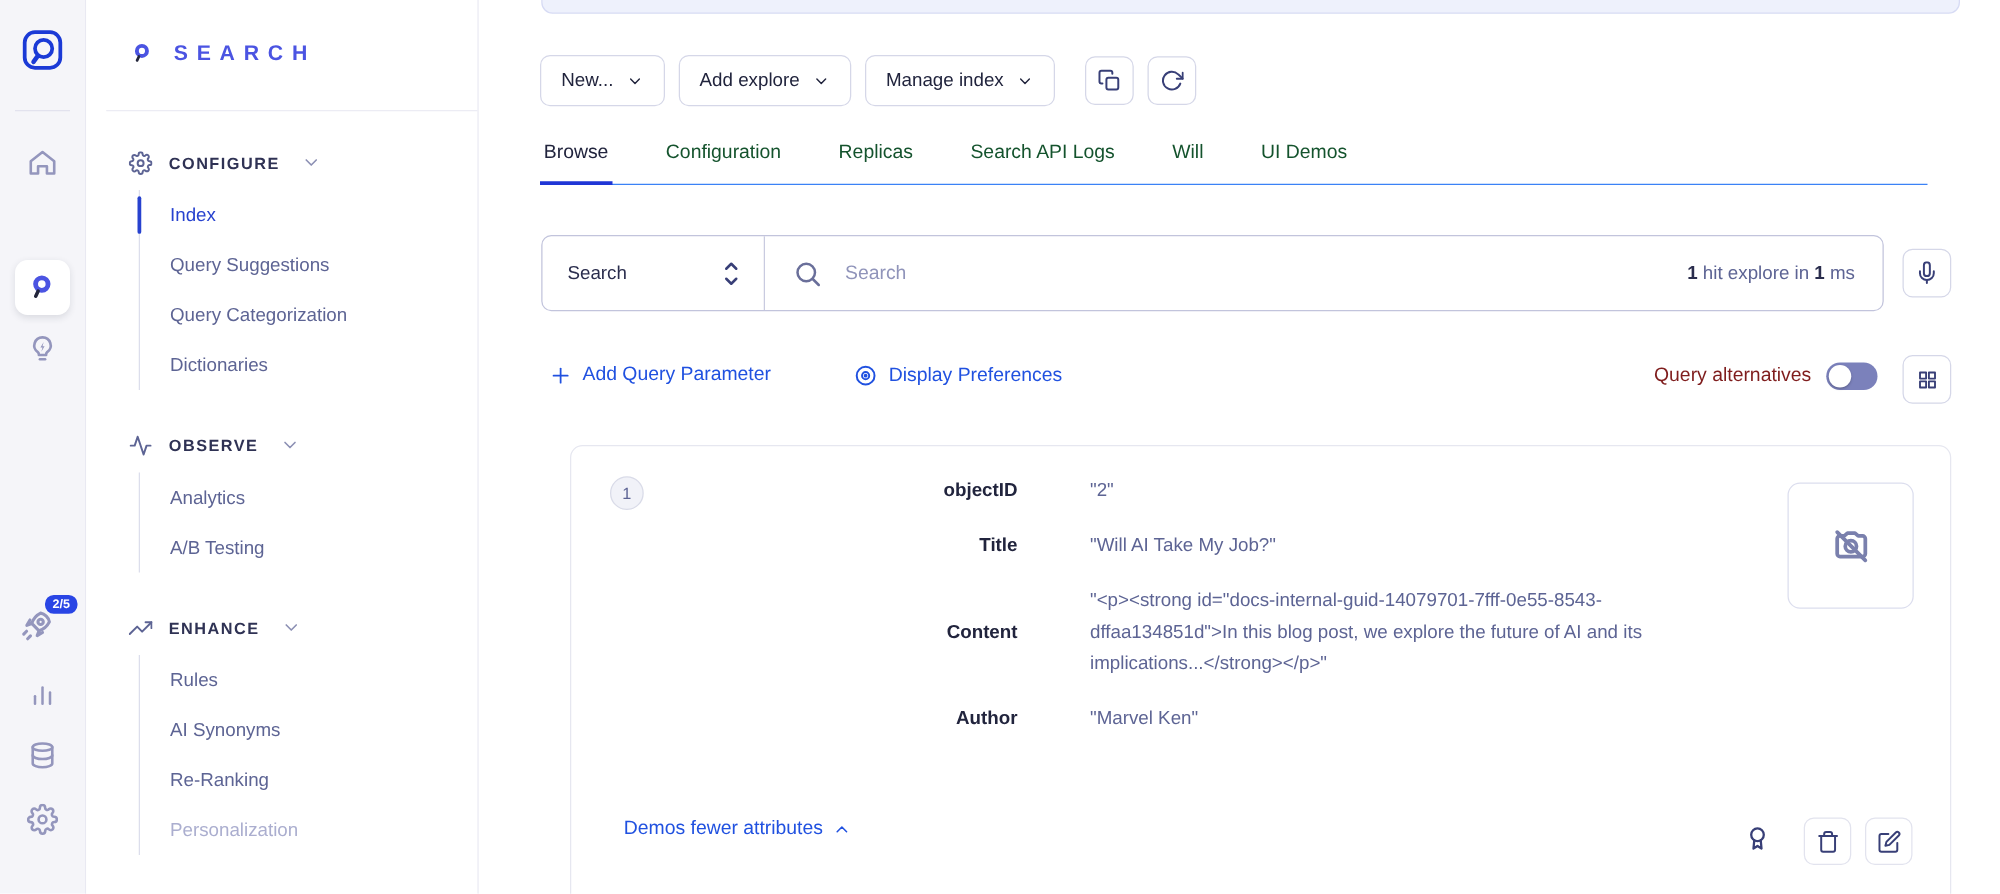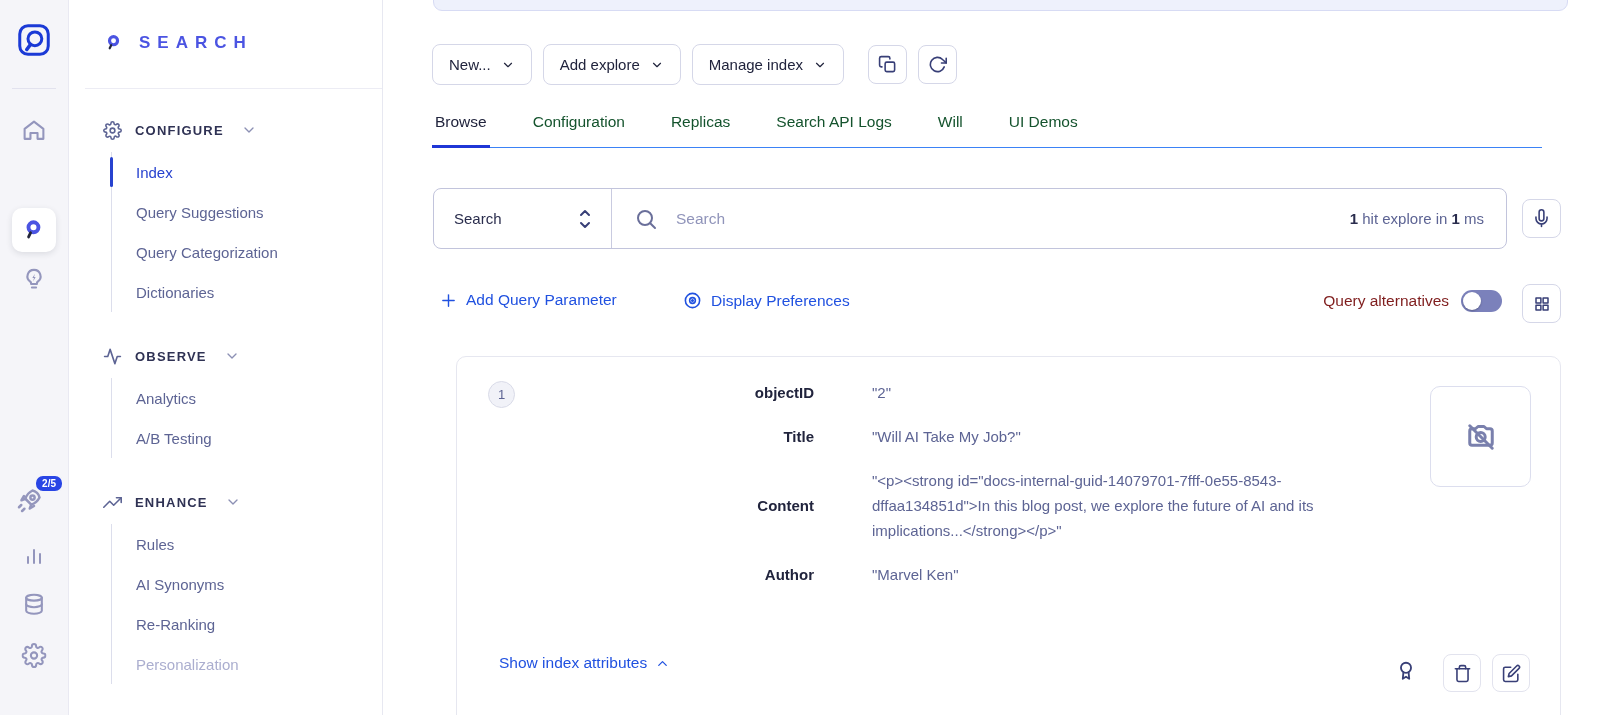--- a/index.html
+++ b/index.html
@@ -360,21 +360,21 @@
 
       <div class="img-box">
         <svg class="icon" width="36" height="36" viewBox="0 0 24 24" stroke-width="1.7">
           <path d="M4.5 8A1.5 1.5 0 0 1 6 6.5h2.3L10 5h4l1.7 1.5H18A1.5 1.5 0 0 1 19.5 8v8a1.5 1.5 0 0 1-1.5 1.5H6A1.5 1.5 0 0 1 4.5 16z"></path>
           <circle cx="11.8" cy="12" r="3"></circle>
           <line x1="4.5" y1="4.5" x2="19.5" y2="19.5"></line>
         </svg>
       </div>
 
       <div class="card-footer-link">
-        <span>Show index attributes</span>
+        <span>Demos fewer attributes</span>
         <svg class="icon" width="15" height="15" viewBox="0 0 24 24">
             <polyline points="6 15 12 9 18 15"></polyline>
           </svg>
       </div>
 
       <div class="award-btn">
         <svg class="icon" width="22" height="22" viewBox="0 0 24 24" stroke-width="1.8">
           <circle cx="12" cy="8.5" r="5.5"></circle>
           <polyline points="9.2 13.2 8.5 20.5 12 18.3 15.5 20.5 14.8 13.2"></polyline>
         </svg>

